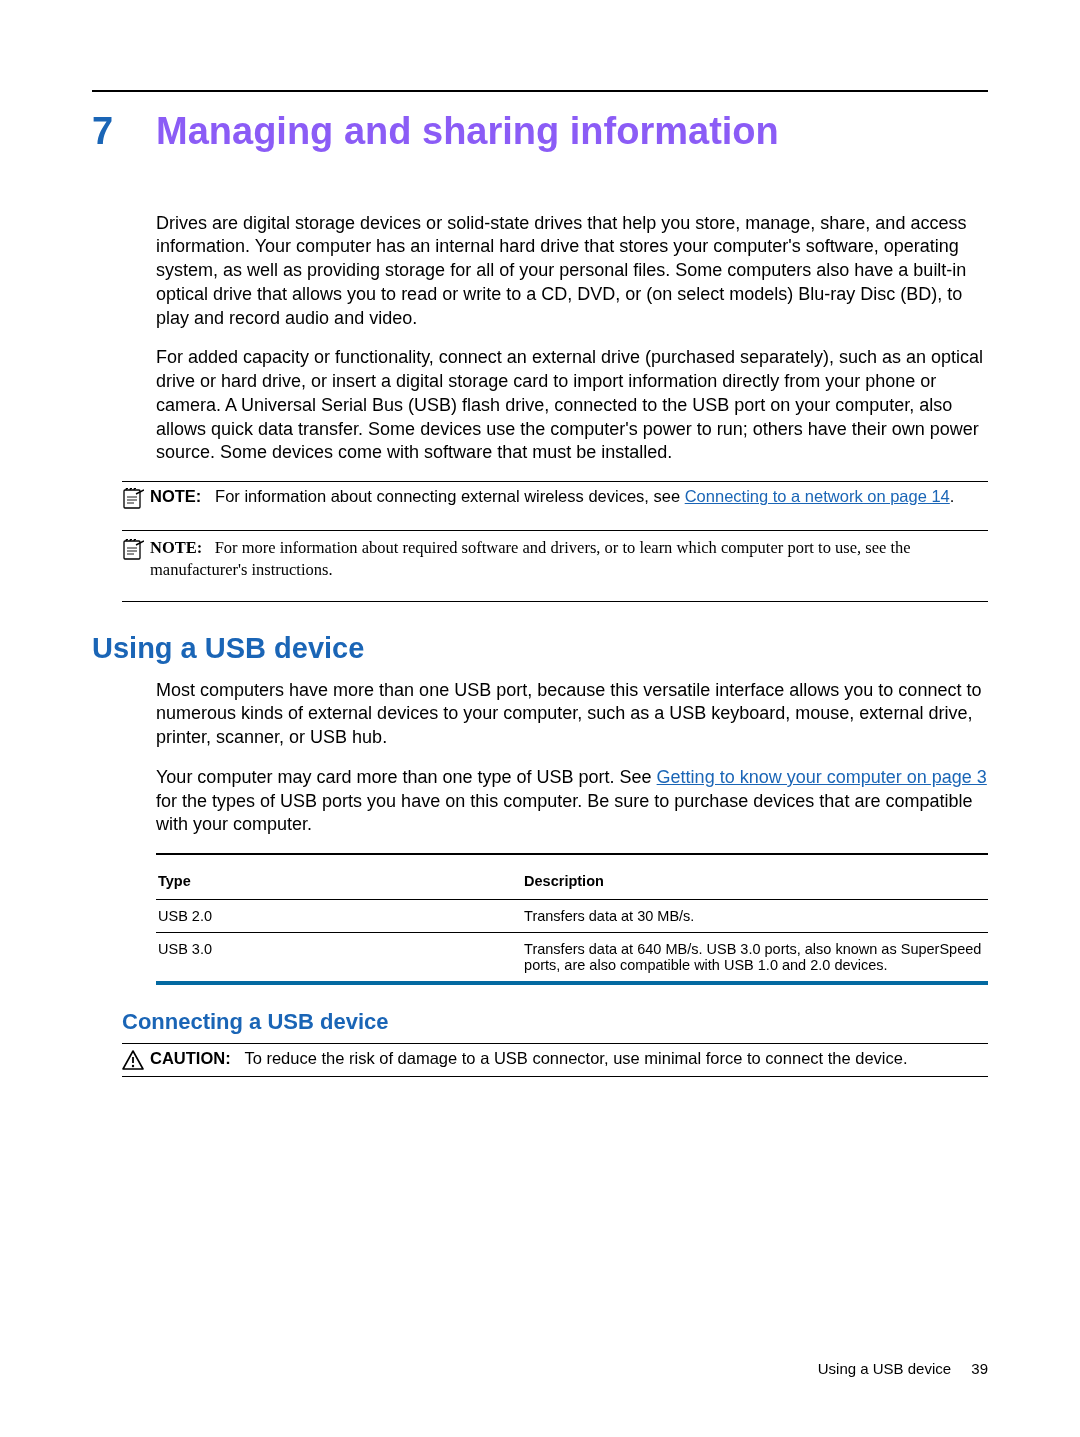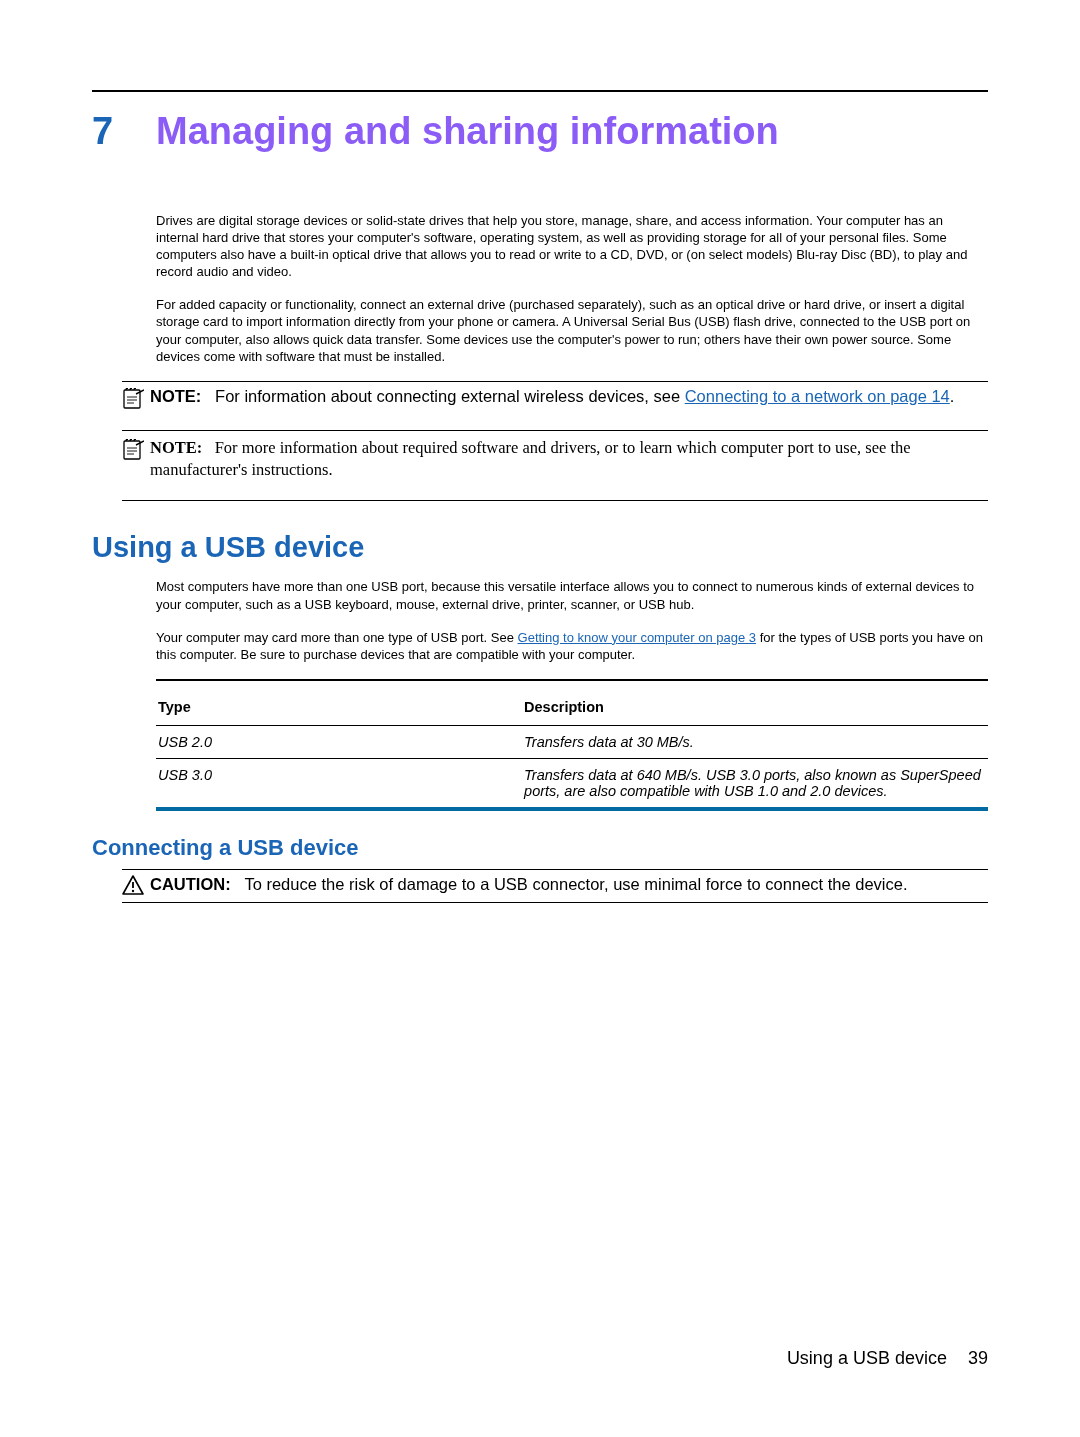--- a/index.html
+++ b/index.html
@@ -36,21 +36,21 @@
   .chapter-title {
     font-size: 38px;
     font-weight: 700;
     color: #8b5cf6;
     line-height: 1.15;
   }
   .body-block {
     margin-left: 64px;
   }
   .para {
-    font-size: 13px;
+    font-size: 18px;
     line-height: 1.32;
     margin: 0 0 16px 0;
   }
   .note-row {
     display: flex;
     border-top: 1px solid #000;
     border-bottom: 1px solid #000;
     padding: 4px 0 20px 0;
     margin-left: 30px;
     margin-bottom: 2px;
@@ -96,48 +96,48 @@
     text-align: left;
     font-weight: 700;
     padding: 18px 6px 10px 2px;
     border-top: 2px solid #000;
     border-bottom: 1px solid #000;
   }
   table.usb-table td {
     padding: 8px 6px 8px 2px;
     vertical-align: top;
     border-bottom: 1px solid #000;
-    font-style: italic;
   }
   table.usb-table tr:last-child td {
     border-bottom: 4px solid #0369a1;
   }
   .col-type { width: 44%; }
   .col-desc { width: 56%; }
   .caution-row {
     display: flex;
     border-top: 1px solid #000;
     border-bottom: 1px solid #000;
     padding: 4px 0 6px 0;
     margin-left: 30px;
+    align-items: flex-end;
   }
   .caution-icon {
     flex: 0 0 28px;
     padding-top: 1px;
   }
   .caution-text {
     font-size: 16.5px;
     line-height: 1.32;
   }
   .caution-label { font-weight: 700; }
   .footer {
     position: absolute;
-    bottom: 68px;
+    bottom: 60px;
     right: 92px;
-    font-size: 18px;
+    font-size: 15px;
   }
   .footer-pagenum {
     display: inline-block;
     margin-left: 16px;
   }
   svg { display: block; }
 </style>
 </head>
 <body>
 
@@ -204,21 +204,21 @@
           <td>Transfers data at 30 MB/s.</td>
         </tr>
         <tr>
           <td>USB 3.0</td>
           <td>Transfers data at 640 MB/s. USB 3.0 ports, also known as SuperSpeed ports, are also compatible with USB 1.0 and 2.0 devices.</td>
         </tr>
       </tbody>
     </table>
   </div>
 
-  <h3 class="h3" style="">Connecting a USB device</h3>
+  <h3 class="h3" style="margin-left:30px">Connecting a USB device</h3>
 
   <div class="caution-row">
     <div class="caution-icon">
       <svg width="22" height="20" viewBox="0 0 22 20">
         <path d="M11 1 L21 19 L1 19 Z" fill="none" stroke="#000" stroke-width="1.6" stroke-linejoin="round"></path>
         <line x1="11" y1="7" x2="11" y2="13" stroke="#000" stroke-width="1.8"></line>
         <circle cx="11" cy="16" r="1.2" fill="#000"></circle>
       </svg>
     </div>
     <div class="caution-text">

